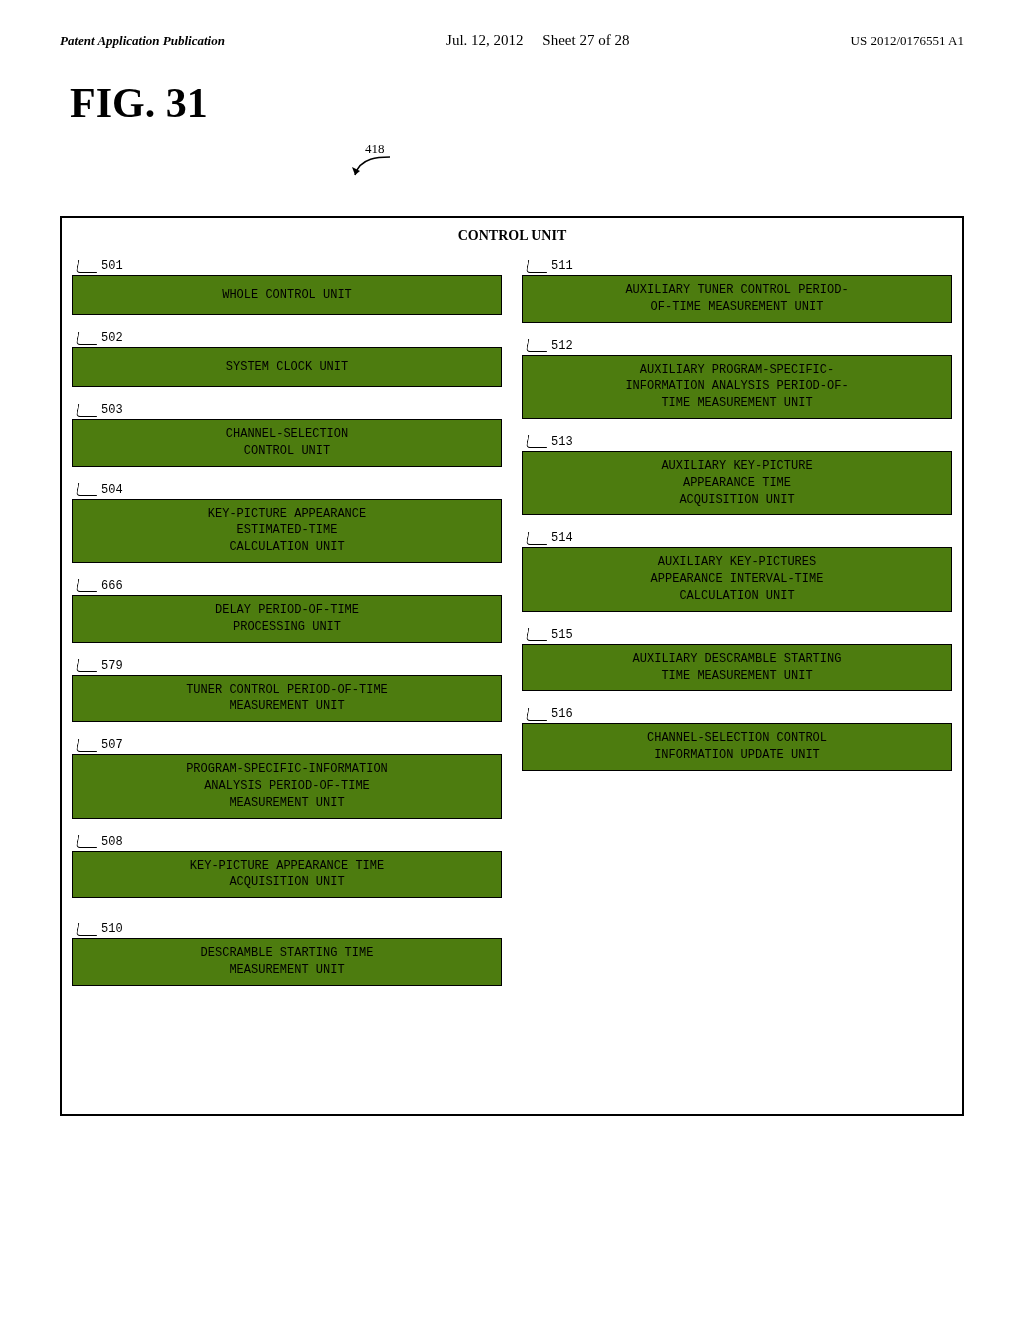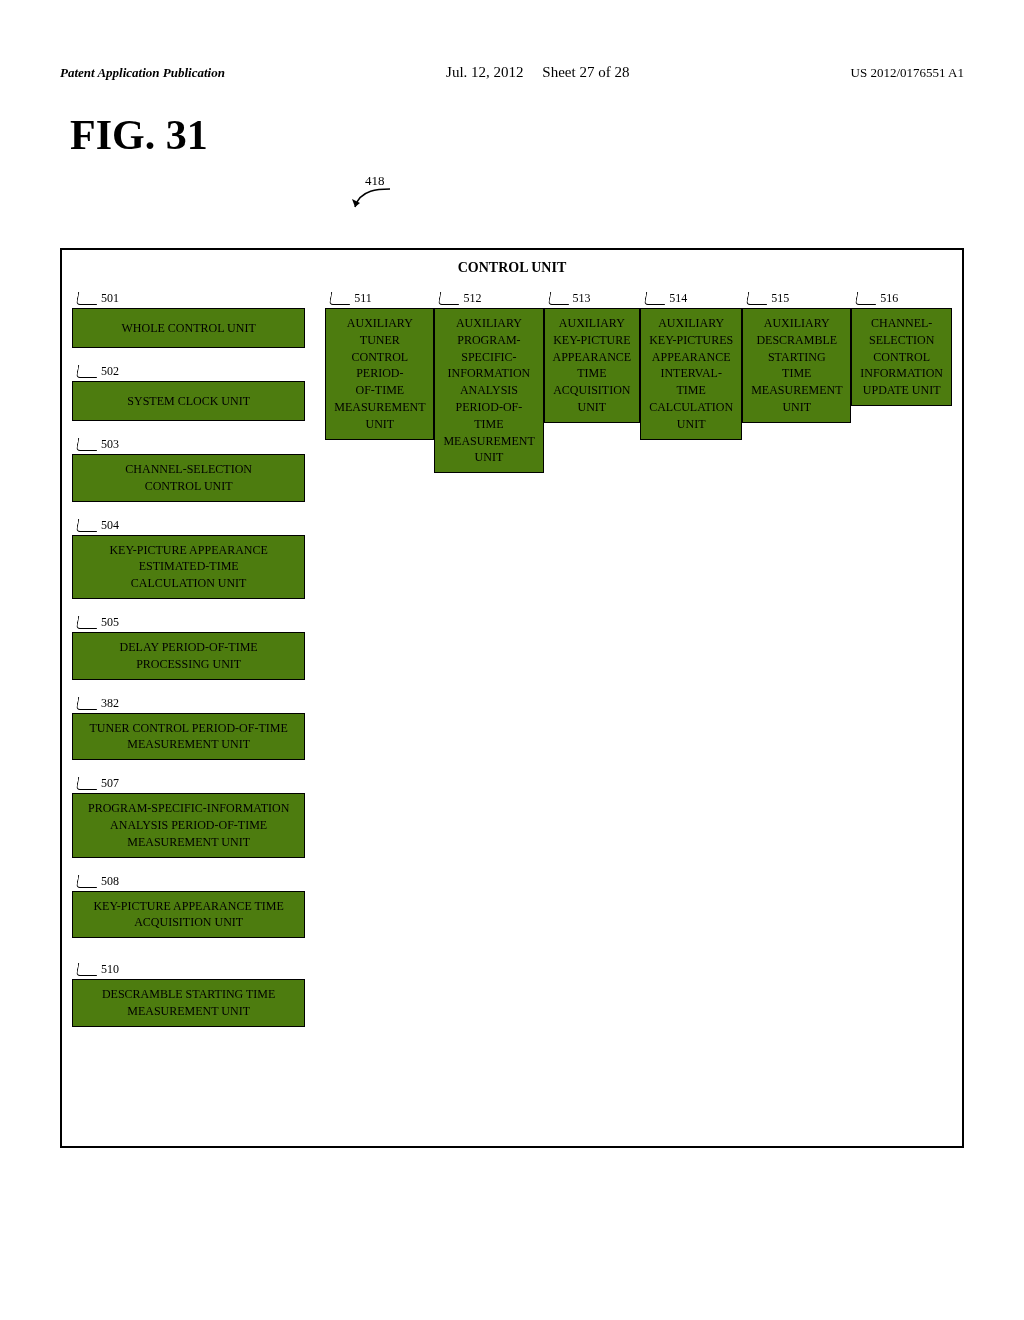--- a/index.html
+++ b/index.html
@@ -10,21 +10,21 @@
       min-height: 1320px;
       position: relative;
       overflow-x: hidden;
     }
 
     .page {
       width: 1024px;
       min-height: 1320px;
       background: #fff;
       position: relative;
-      padding: 64px 60px;
+      padding: 32px 60px;
     }
 
     
     .header {
       display: flex;
       justify-content: space-between;
       align-items: baseline;
       margin-bottom: 30px;
       font-size: 13px;
     }
@@ -67,32 +67,34 @@
       text-align: center;
       font-size: 14px;
       font-weight: bold;
       margin-bottom: 15px;
     }
 
     
     .inner-columns {
       display: flex;
       gap: 20px;
+      font-family: Liberation Mono, monospace;
     }
 
     .left-column {
       flex: 1;
       display: flex;
       flex-direction: column;
       gap: 0px;
     }
 
     .right-column {
       flex: 1;
       display: flex;
+      flex-direction: column;
       gap: 0px;
     }
 
     
     .unit-block {
       position: relative;
       margin-bottom: 8px;
     }
 
     .unit-ref {
@@ -182,26 +184,26 @@
               <div class="unit-ref">503</div>
               <div class="unit-box">CHANNEL-SELECTION<br>CONTROL UNIT</div>
             </div>
             <div class="spacer"></div>
             <div class="unit-block">
               <div class="unit-ref">504</div>
               <div class="unit-box">KEY-PICTURE APPEARANCE<br>ESTIMATED-TIME<br>CALCULATION UNIT</div>
             </div>
             <div class="spacer"></div>
             <div class="unit-block">
-              <div class="unit-ref">505</div>
+              <div class="unit-ref">666</div>
               <div class="unit-box">DELAY PERIOD-OF-TIME<br>PROCESSING UNIT</div>
             </div>
             <div class="spacer"></div>
             <div class="unit-block">
-              <div class="unit-ref">382</div>
+              <div class="unit-ref">579</div>
               <div class="unit-box">TUNER CONTROL PERIOD-OF-TIME<br>MEASUREMENT UNIT</div>
             </div>
             <div class="spacer"></div>
             <div class="unit-block">
               <div class="unit-ref">507</div>
               <div class="unit-box">PROGRAM-SPECIFIC-INFORMATION<br>ANALYSIS PERIOD-OF-TIME<br>MEASUREMENT UNIT</div>
             </div>
             <div class="spacer"></div>
             <div class="unit-block">
               <div class="unit-ref">508</div>

